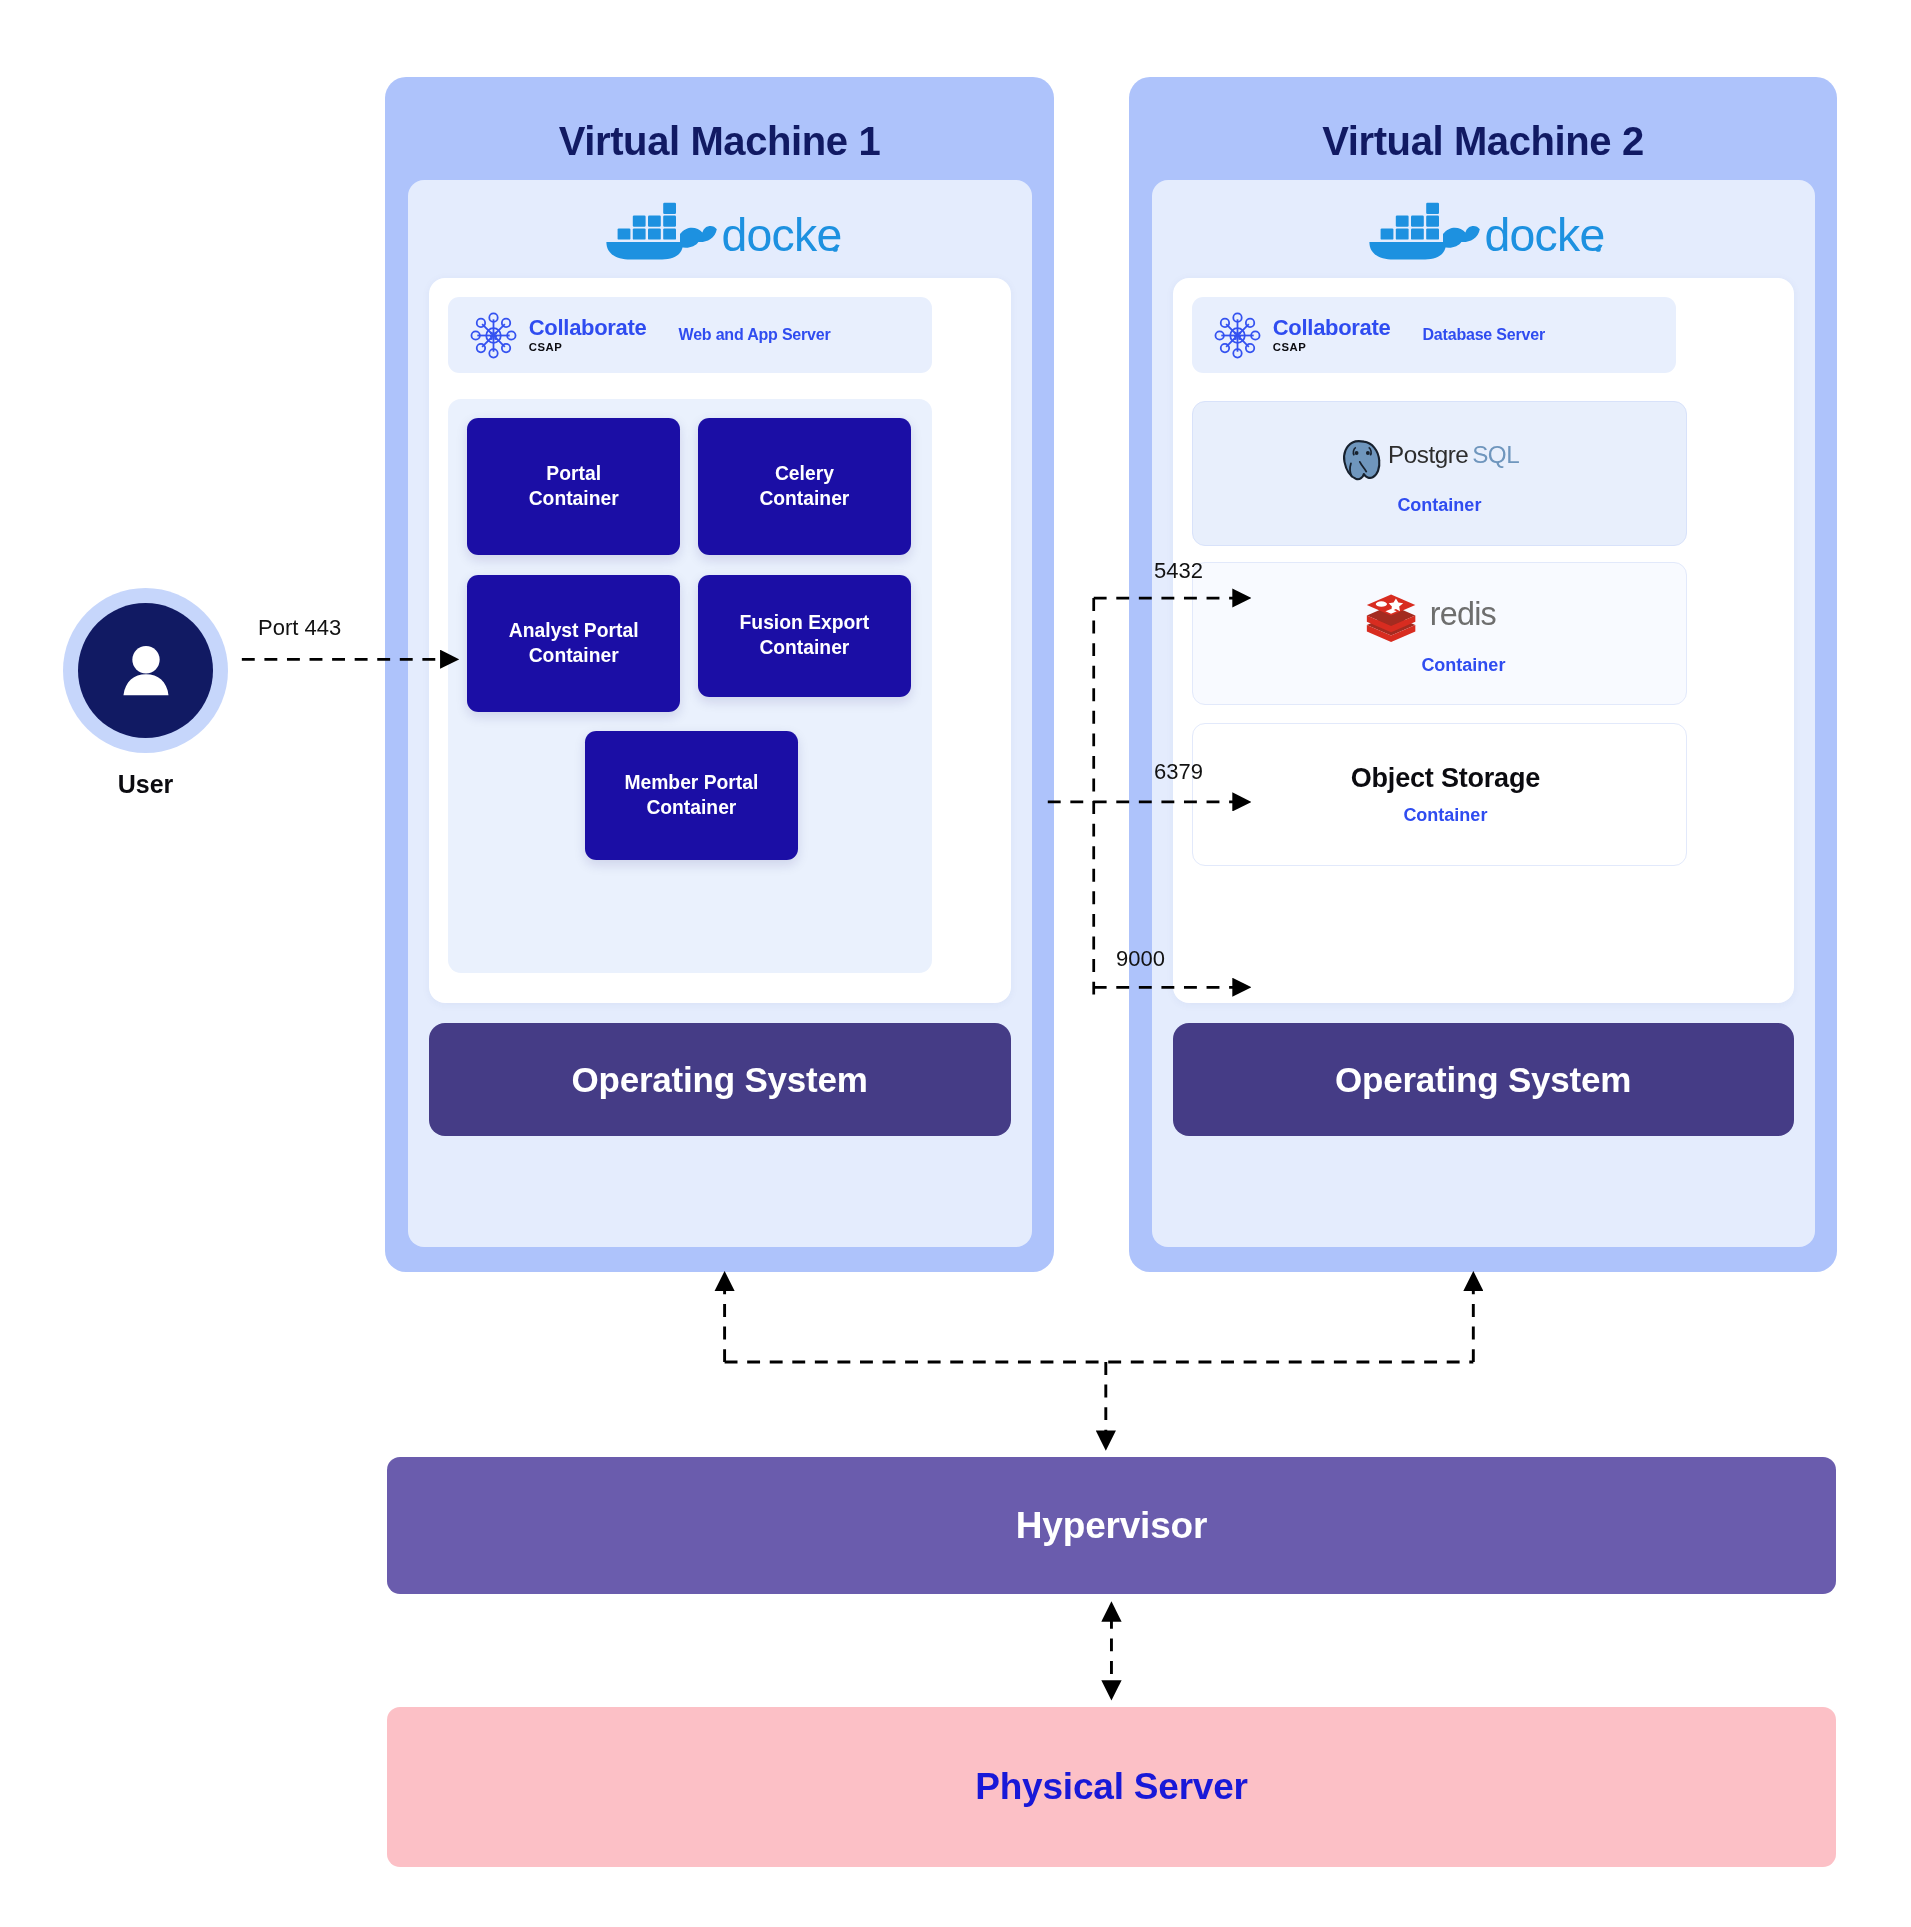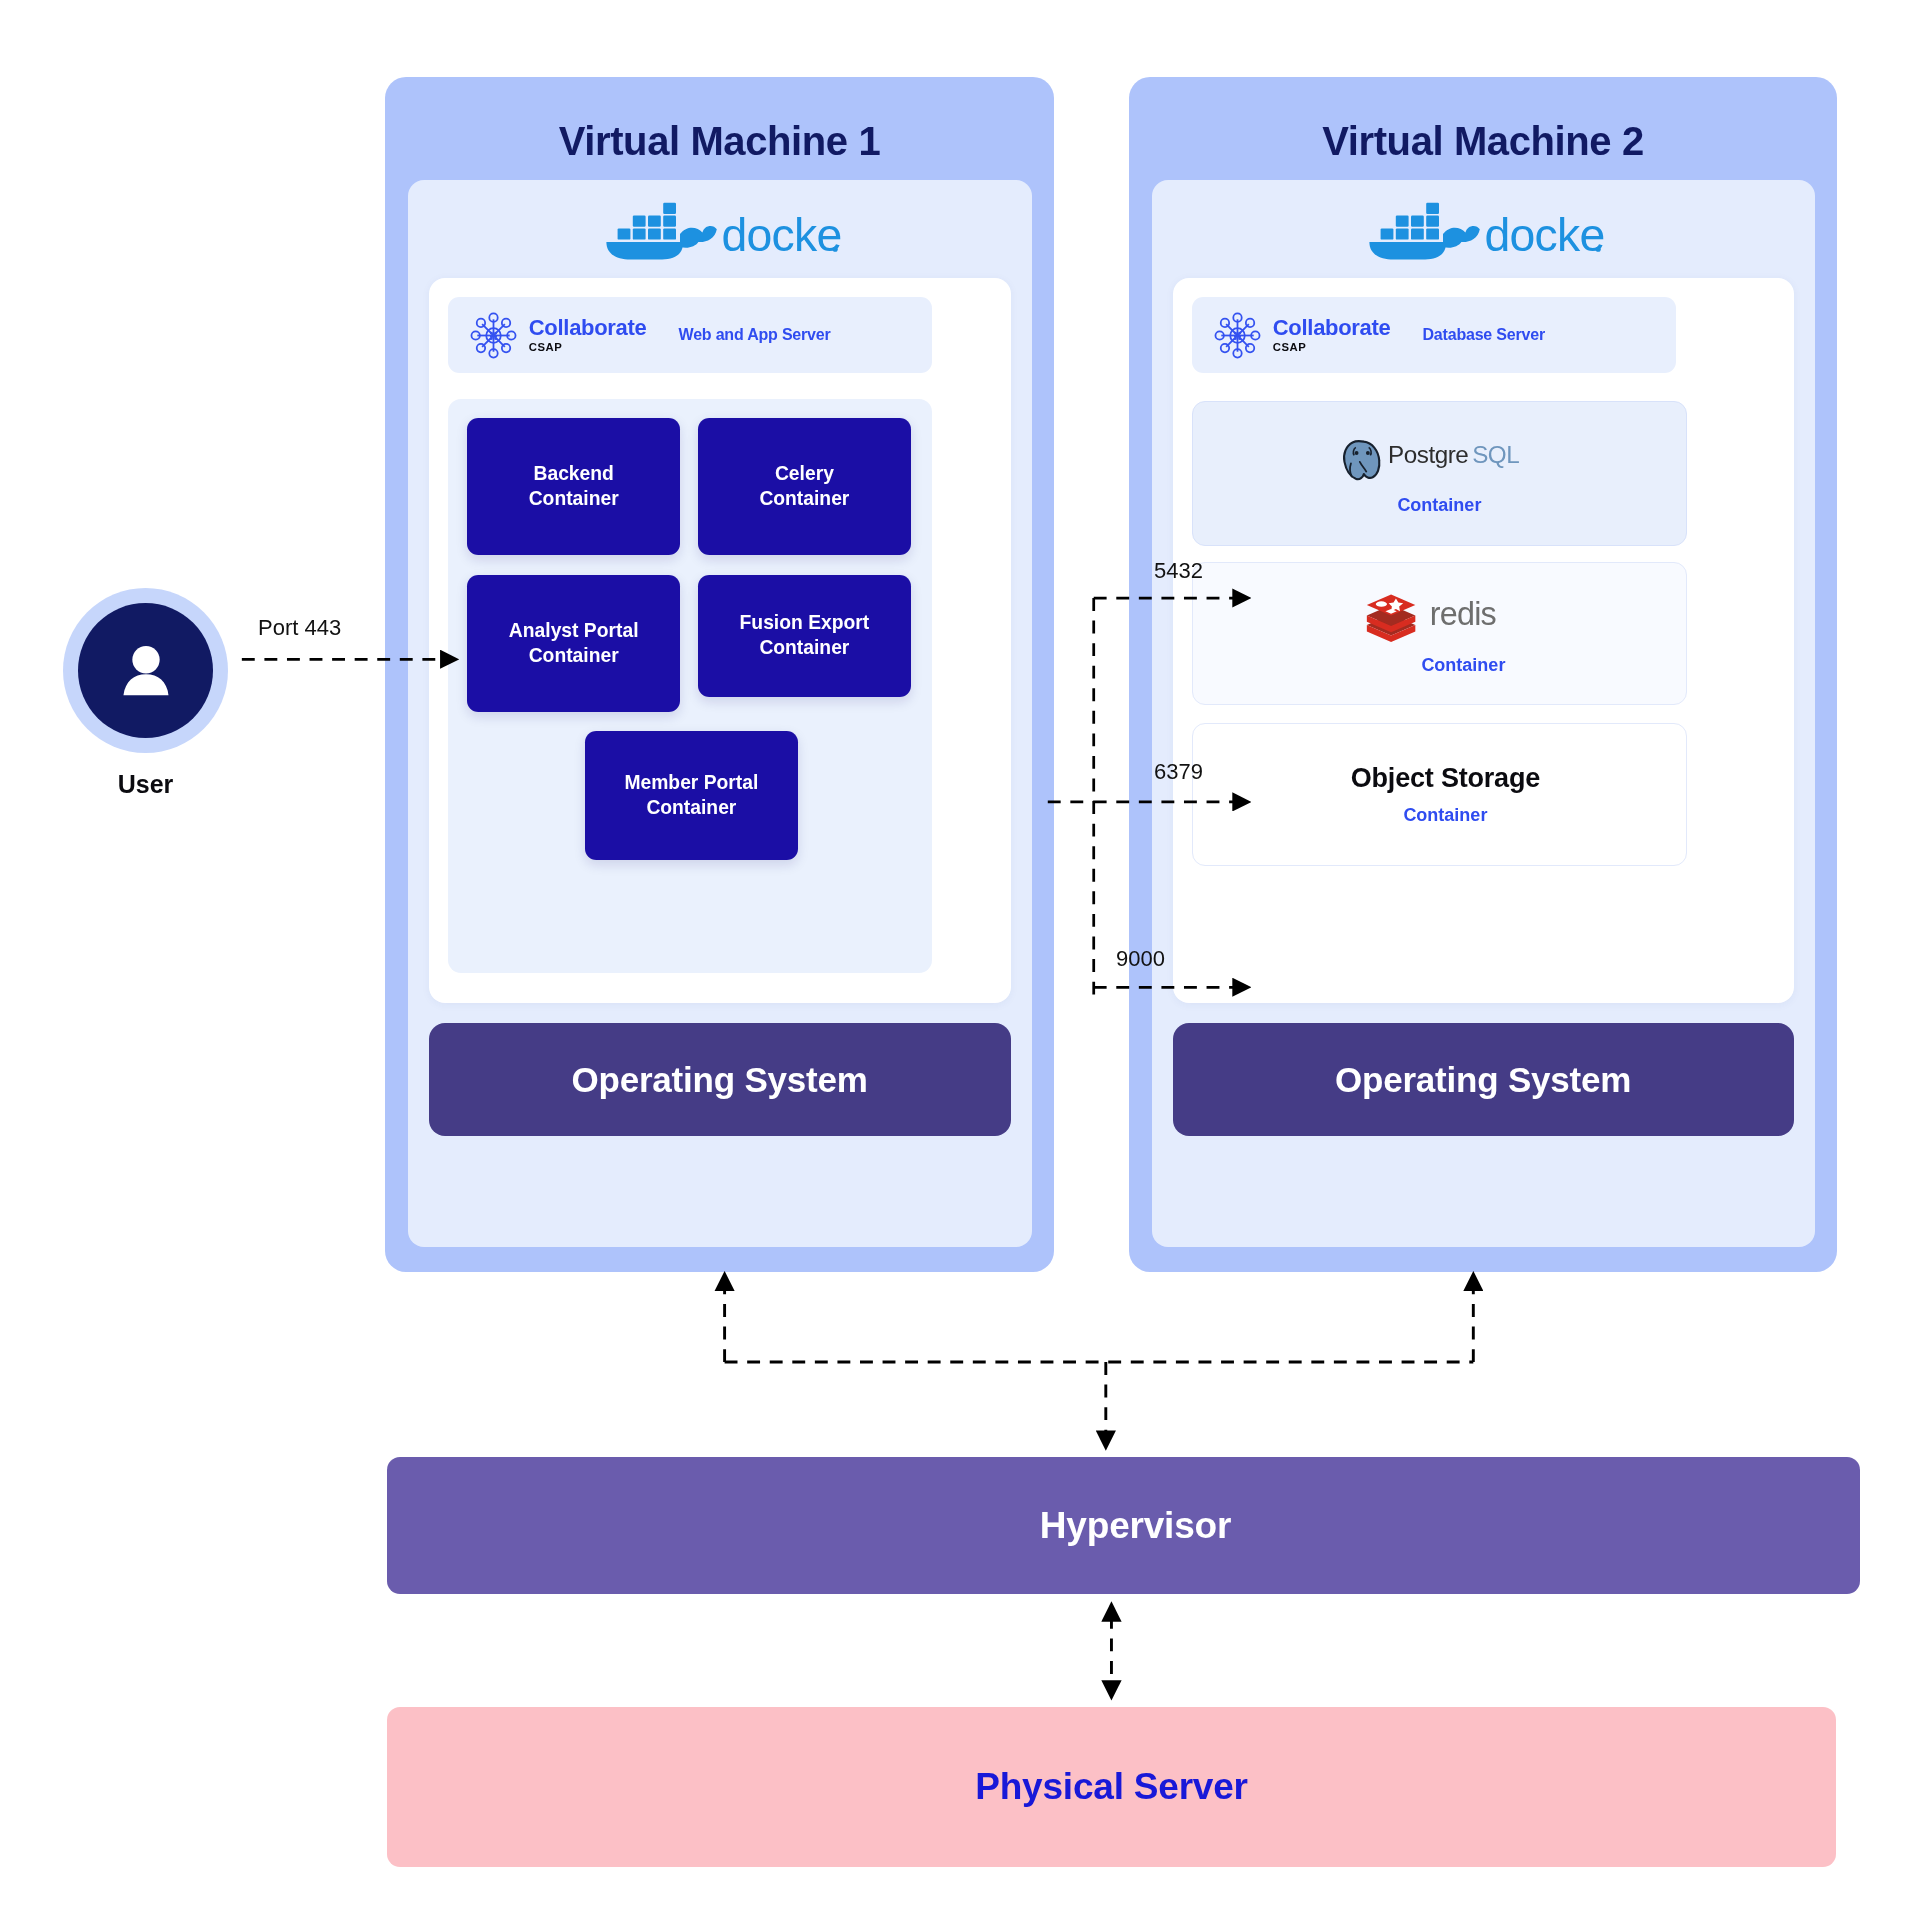--- a/index.html
+++ b/index.html
@@ -220,21 +220,21 @@
           <div class="csap-word">Collaborate</div>
           <div class="csap-sub">CSAP</div>
         </div>
         <div class="csap-role" style="margin-left:32px;">Web and App Server</div>
       </div>
 
       <div class="grid-area" style="left:19.3px;top:121px;width:484px;height:574px;">
 
         <div class="cbox" style="left:19.3px;top:19.3px;width:213px;height:137px;">
           <div>
-            <div>Backend</div>
+            <div>Portal</div>
             <div>Container</div>
           </div>
         </div>
 
         <div class="cbox" style="left:250px;top:19.3px;width:213px;height:137px;">
           <div>
             <div>Celery</div>
             <div>Container</div>
           </div>
         </div>
@@ -387,21 +387,21 @@
 <div class="user-ring" style="left:63px;top:588px;width:165px;height:165px;">
   <div class="user-inner" style="width:135px;height:135px;">
     <svg width="74" height="74" viewBox="0 0 92 92">
       <circle cx="46" cy="32" r="17" fill="#ffffff"></circle>
       <path d="M18 76 c2 -17 13 -26 28 -26 c15 0 26 9 28 26 z" fill="#ffffff"></path>
     </svg>
   </div>
 </div>
 <div class="user-label" style="left:63px;top:770px;width:165px;">User</div>
 
-<div class="layer-bar hypervisor" style="left:387px;top:1457px;width:1449px;height:137px;padding-left:24px;">Hypervisor</div>
+<div class="layer-bar hypervisor" style="left:387px;top:1457px;width:1449px;height:137px;">Hypervisor</div>
 
 <div class="layer-bar physical" style="left:387px;top:1707px;width:1449px;height:160px;">Physical Server</div>
 
 <div class="port-label port-443" style="left:258px;top:615px;">Port 443</div>
 
 <div class="port-label" style="left:1154px;top:558px;">5432</div>
 
 <div class="port-label" style="left:1154px;top:759px;">6379</div>
 
 <div class="port-label" style="left:1116px;top:946px;">9000</div>

